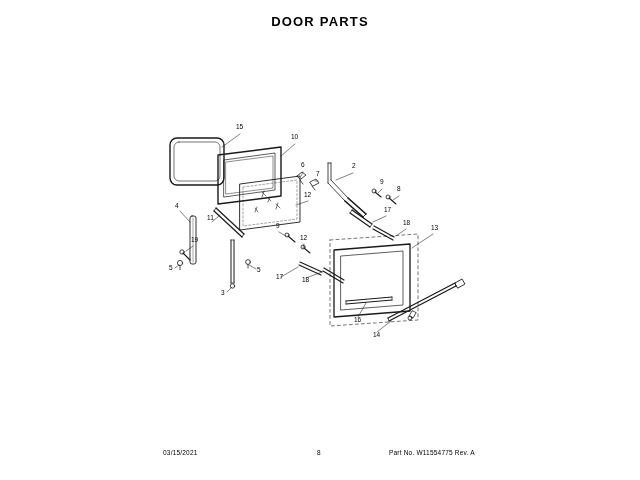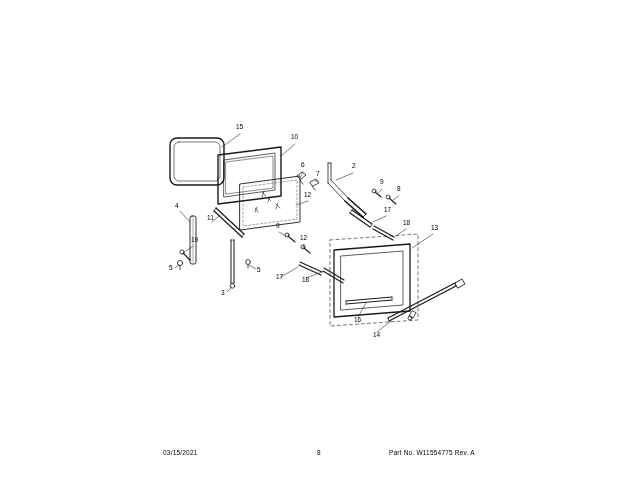--- a/index.html
+++ b/index.html
@@ -55,20 +55,21 @@
     color: #000000;
     white-space: nowrap;
     line-height: 1;
   }
 </style>
 </head>
 <body>
 
 <div id="page">
 
+  <div id="page-title">DOOR  PARTS</div>
 
   <svg id="diagram-svg" width="640" height="480" viewBox="0 0 640 480">
     <g fill="none" stroke="#1a1a1a" stroke-width="0.8" stroke-linejoin="round" stroke-linecap="round">
 
       <g>
         <rect x="170" y="138" width="54" height="47" rx="7" ry="7" stroke-width="1.4"></rect>
         <rect x="174" y="142" width="46" height="39" rx="5" ry="5" stroke-width="0.6"></rect>
       </g>
 
       <g>

